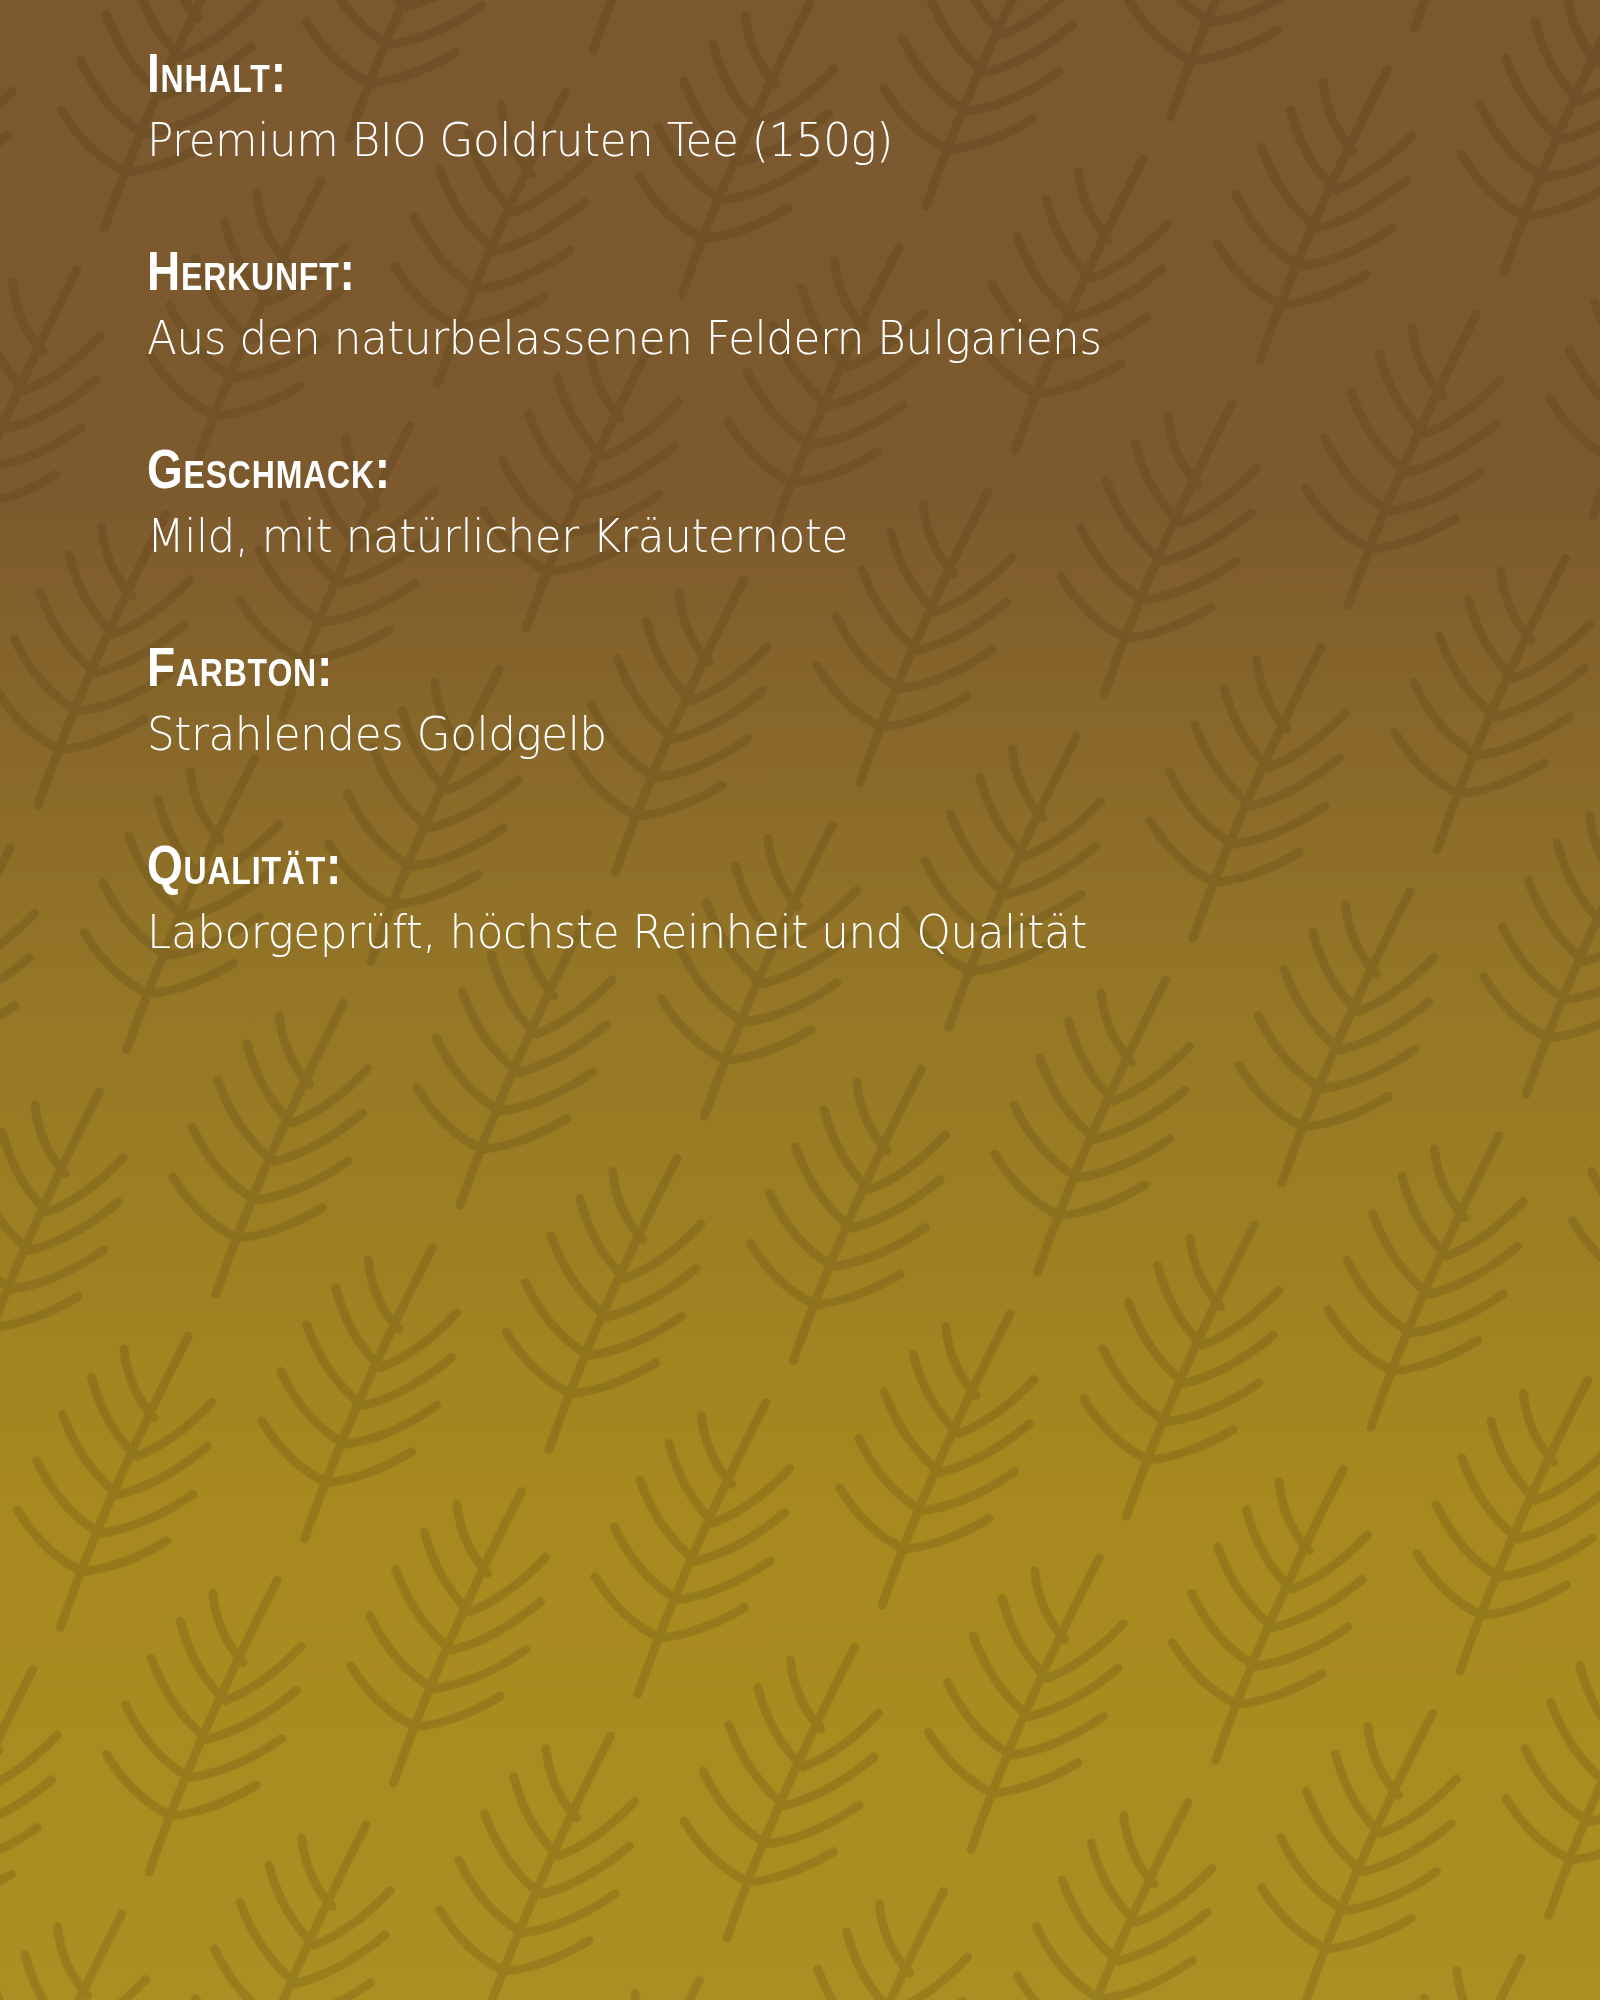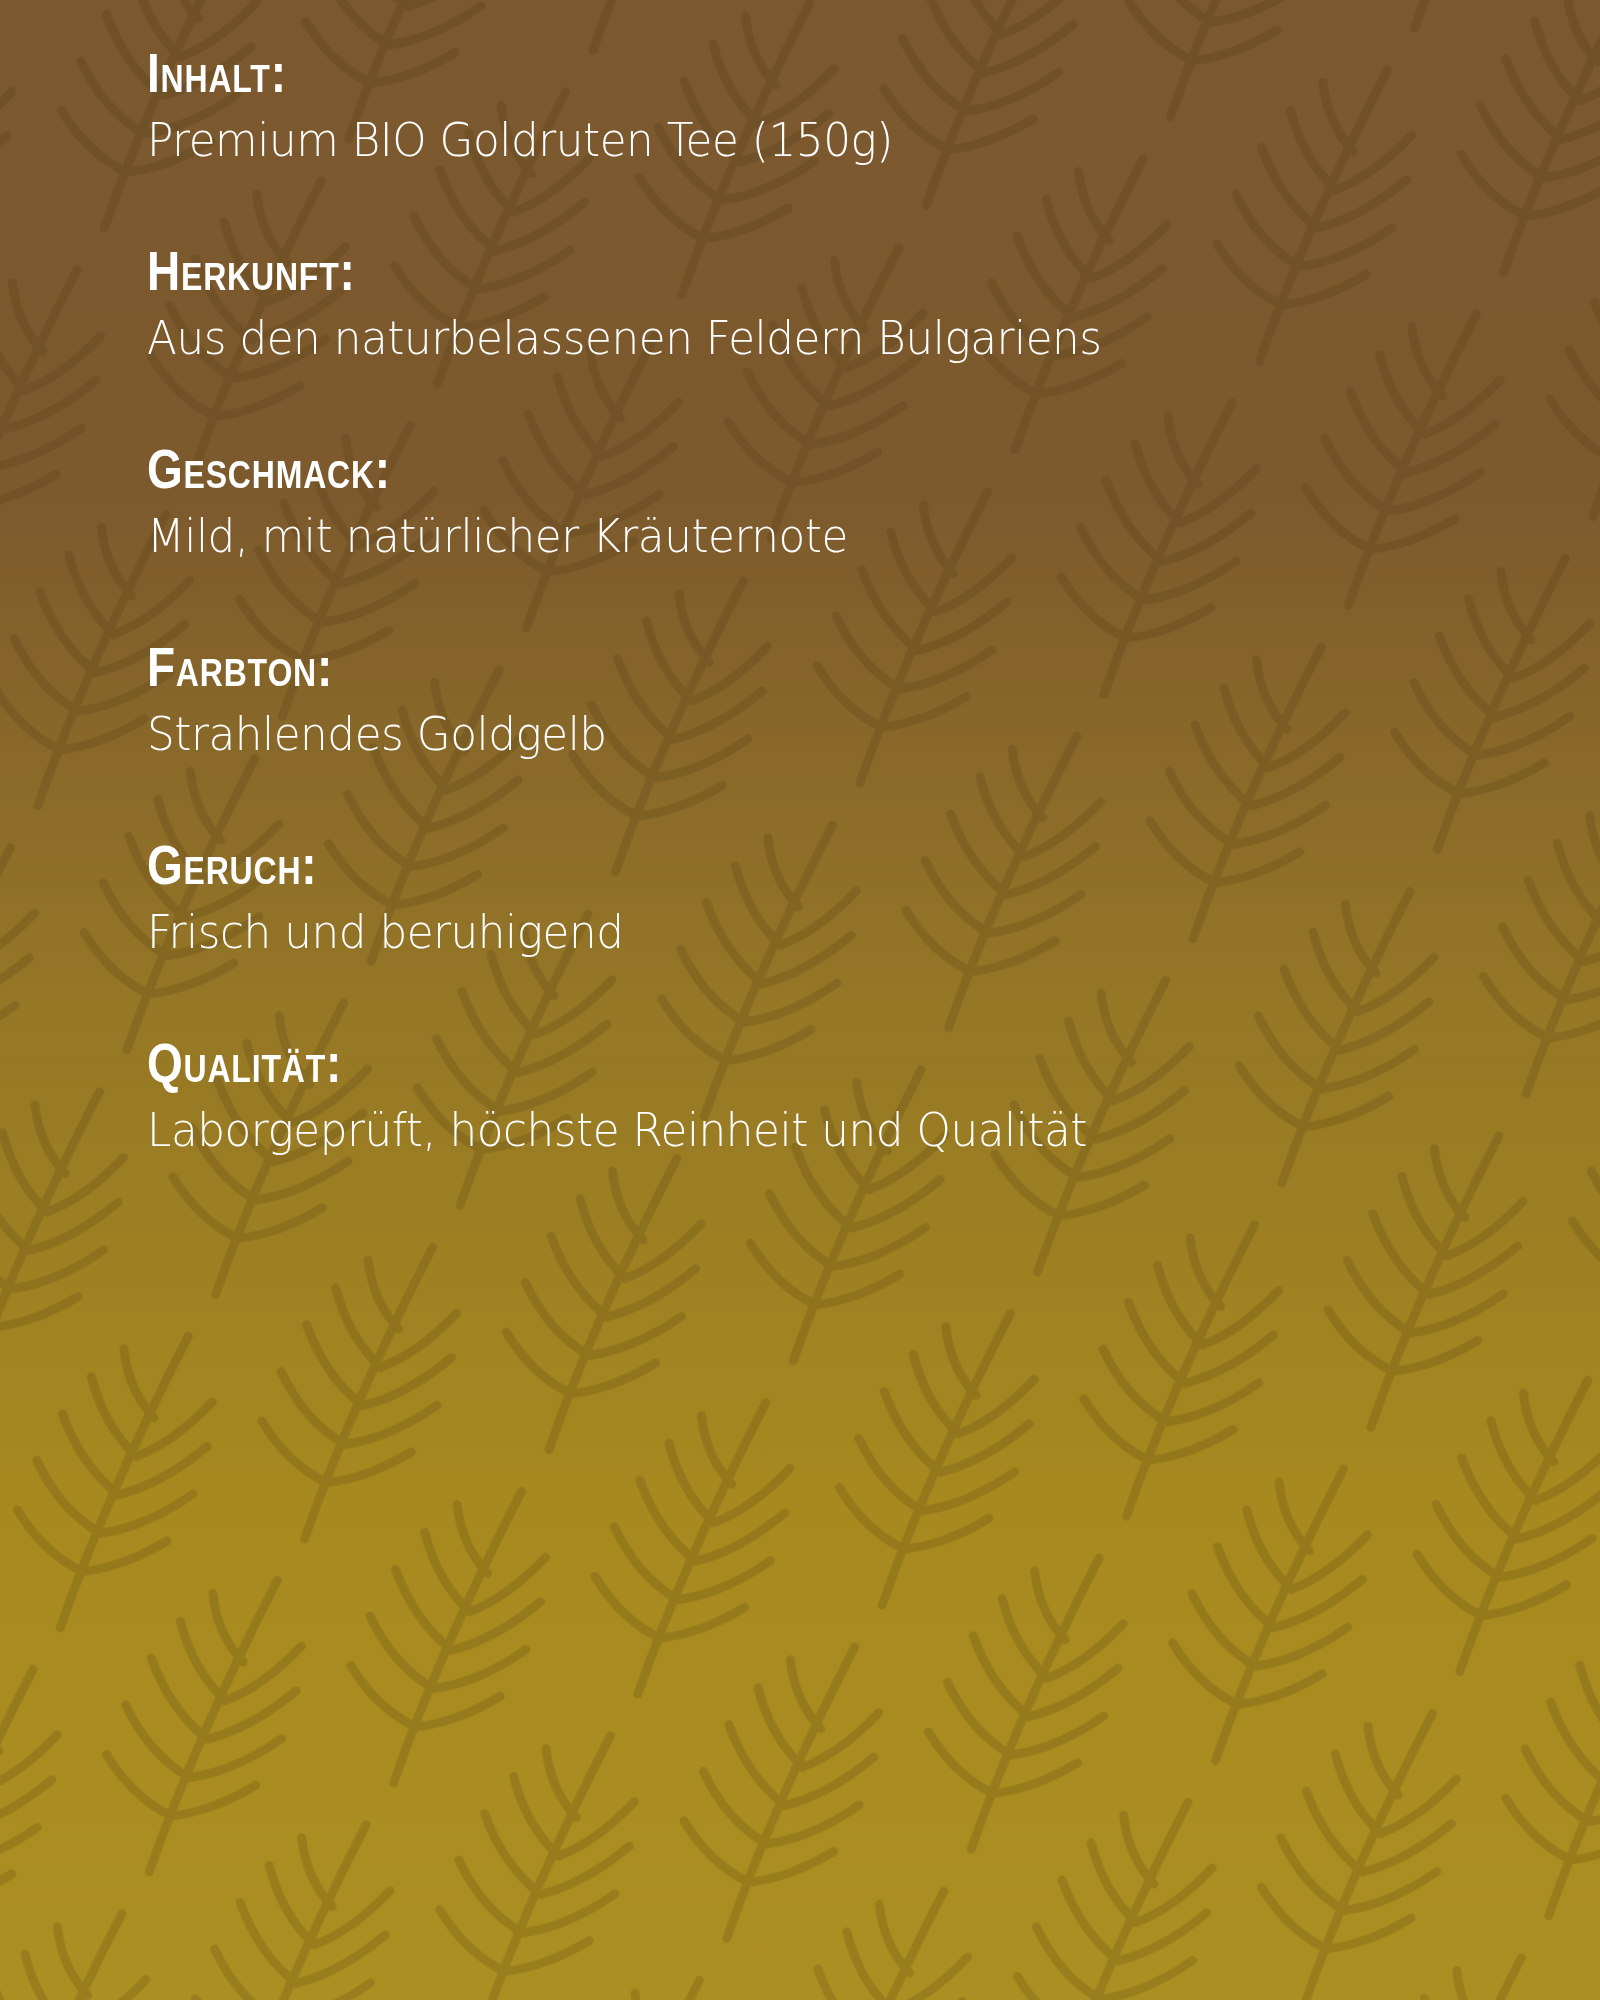--- a/index.html
+++ b/index.html
@@ -76,20 +76,16 @@
   </div>
   <div class="section">
     <h2 class="heading">Geschmack:</h2>
     <div class="body-text">Mild, mit natürlicher Kräuternote</div>
   </div>
   <div class="section">
     <h2 class="heading">Farbton:</h2>
     <div class="body-text">Strahlendes Goldgelb</div>
   </div>
   <div class="section">
-    <h2 class="heading">Geruch:</h2>
-    <div class="body-text">Frisch und beruhigend</div>
-  </div>
-  <div class="section">
     <h2 class="heading">Qualität:</h2>
     <div class="body-text">Laborgeprüft, höchste Reinheit und Qualität</div>
   </div>
 </div>
 
 </body></html>

